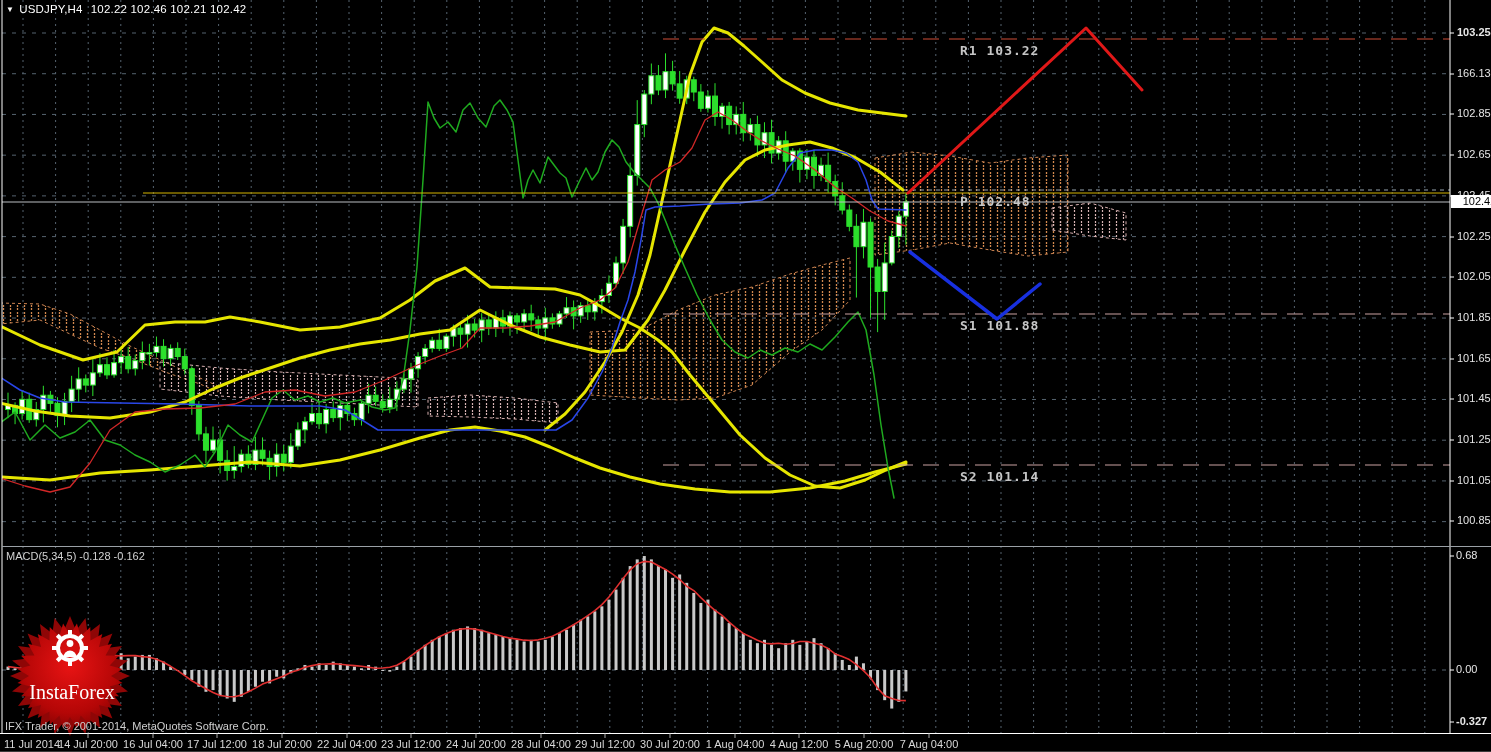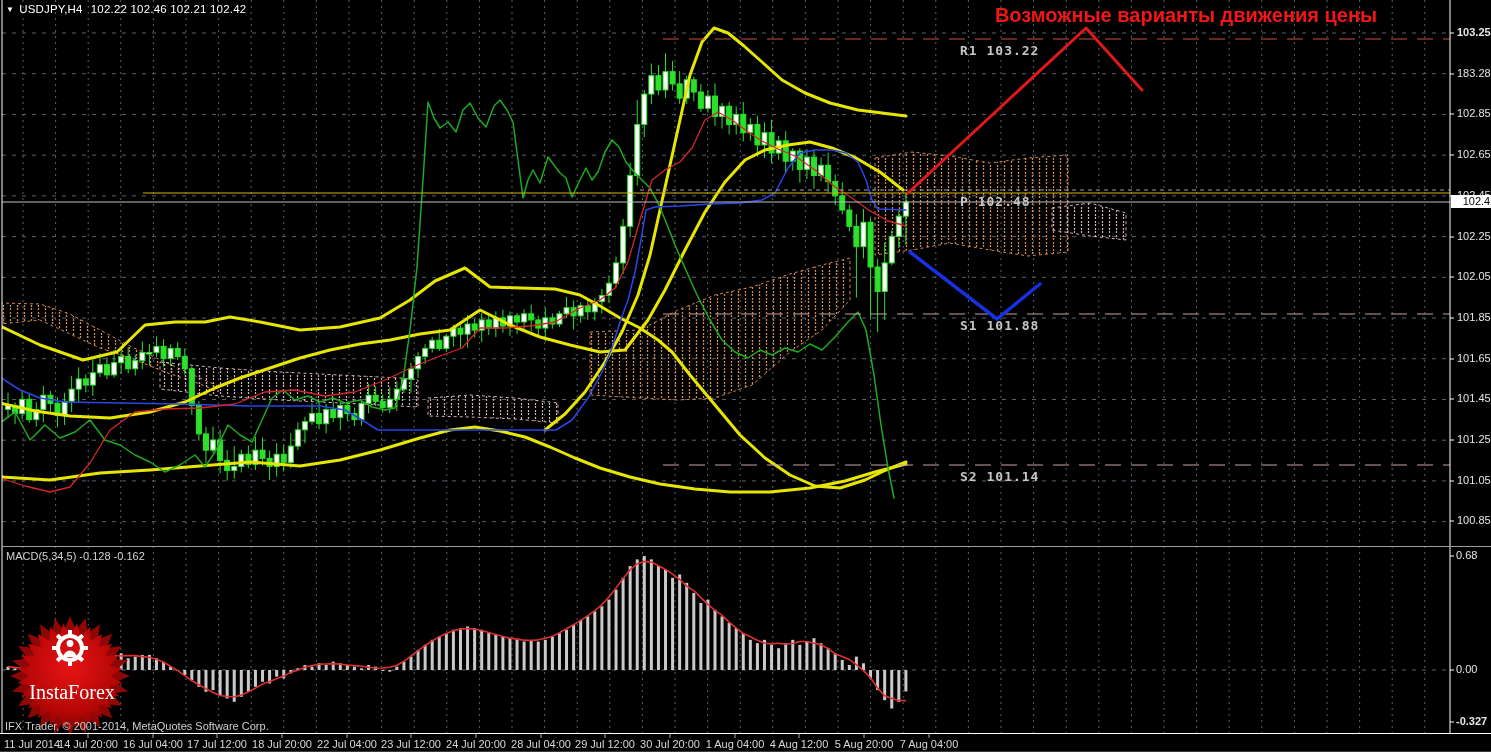--- a/index.html
+++ b/index.html
@@ -587,31 +587,30 @@
         <line x1="799" y1="733.5" x2="799" y2="738" stroke="#aaa" stroke-width="1"></line>
         <line x1="864" y1="733.5" x2="864" y2="738" stroke="#aaa" stroke-width="1"></line>
         <line x1="929" y1="733.5" x2="929" y2="738" stroke="#aaa" stroke-width="1"></line>
       </g>
   </svg>
 
   <div class="abs" id="symbol-bar">
     <span class="tri">▼</span><span class="sym">USDJPY,H4</span><span>102.22 102.46 102.21 102.42</span>
   </div>
 
-  <div class="abs annot" id="annot-ru">Возможные варианты движения цены</div>
 
   <div id="pivot-labels">
       <div class="abs pivot-label" style="left: 925px; top: 43px;">R1 103.22</div>
       <div class="abs pivot-label" style="left: 925px; top: 194px;">P 102.48</div>
       <div class="abs pivot-label" style="left: 925px; top: 318px;">S1 101.88</div>
       <div class="abs pivot-label" style="left: 925px; top: 469px;">S2 101.14</div>
     </div>
   <div id="price-axis-labels">
       <div class="abs ptick" style="top: 26px; font-weight: bold;">103.25</div>
-      <div class="abs ptick" style="top: 67px;">183.28</div>
+      <div class="abs ptick" style="top: 67px;">166.13</div>
       <div class="abs ptick" style="top: 107px;">102.85</div>
       <div class="abs ptick" style="top: 148px;">102.65</div>
       <div class="abs ptick" style="top: 189px;">102.45</div>
       <div class="abs ptick" style="top: 230px;">102.25</div>
       <div class="abs ptick" style="top: 270px;">102.05</div>
       <div class="abs ptick" style="top: 311px;">101.85</div>
       <div class="abs ptick" style="top: 352px;">101.65</div>
       <div class="abs ptick" style="top: 392px;">101.45</div>
       <div class="abs ptick" style="top: 433px;">101.25</div>
       <div class="abs ptick" style="top: 474px;">101.05</div>

